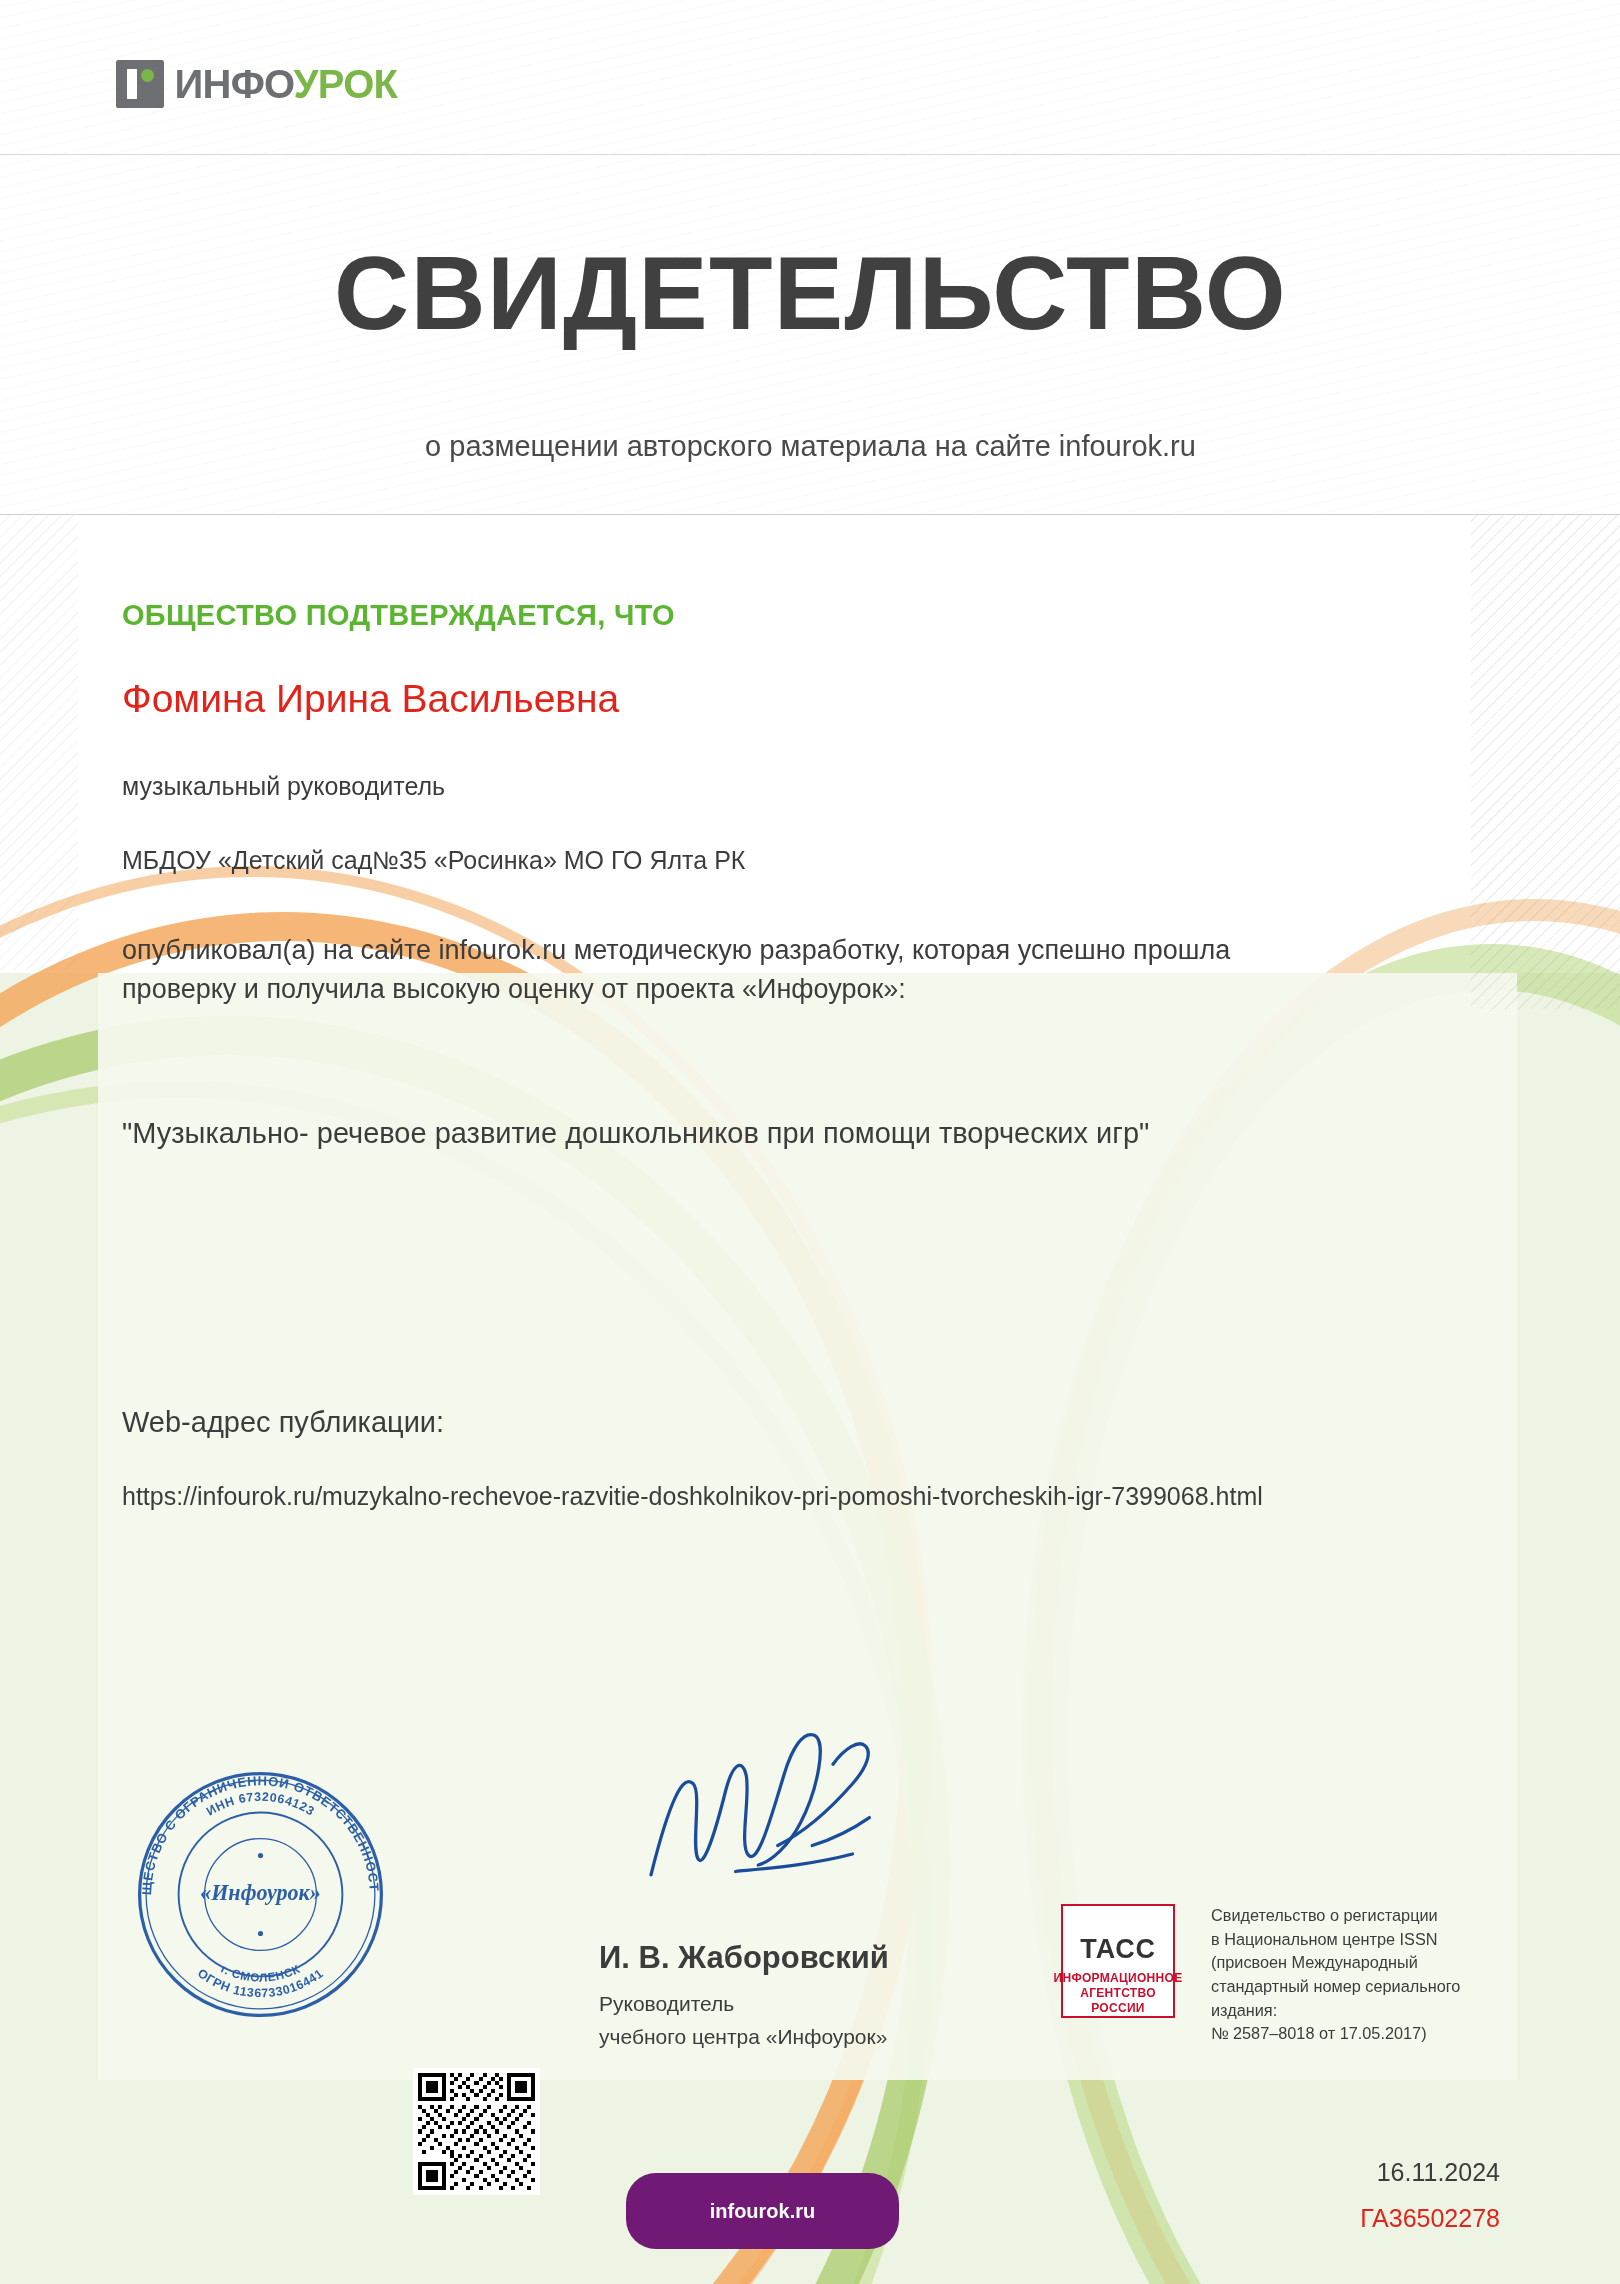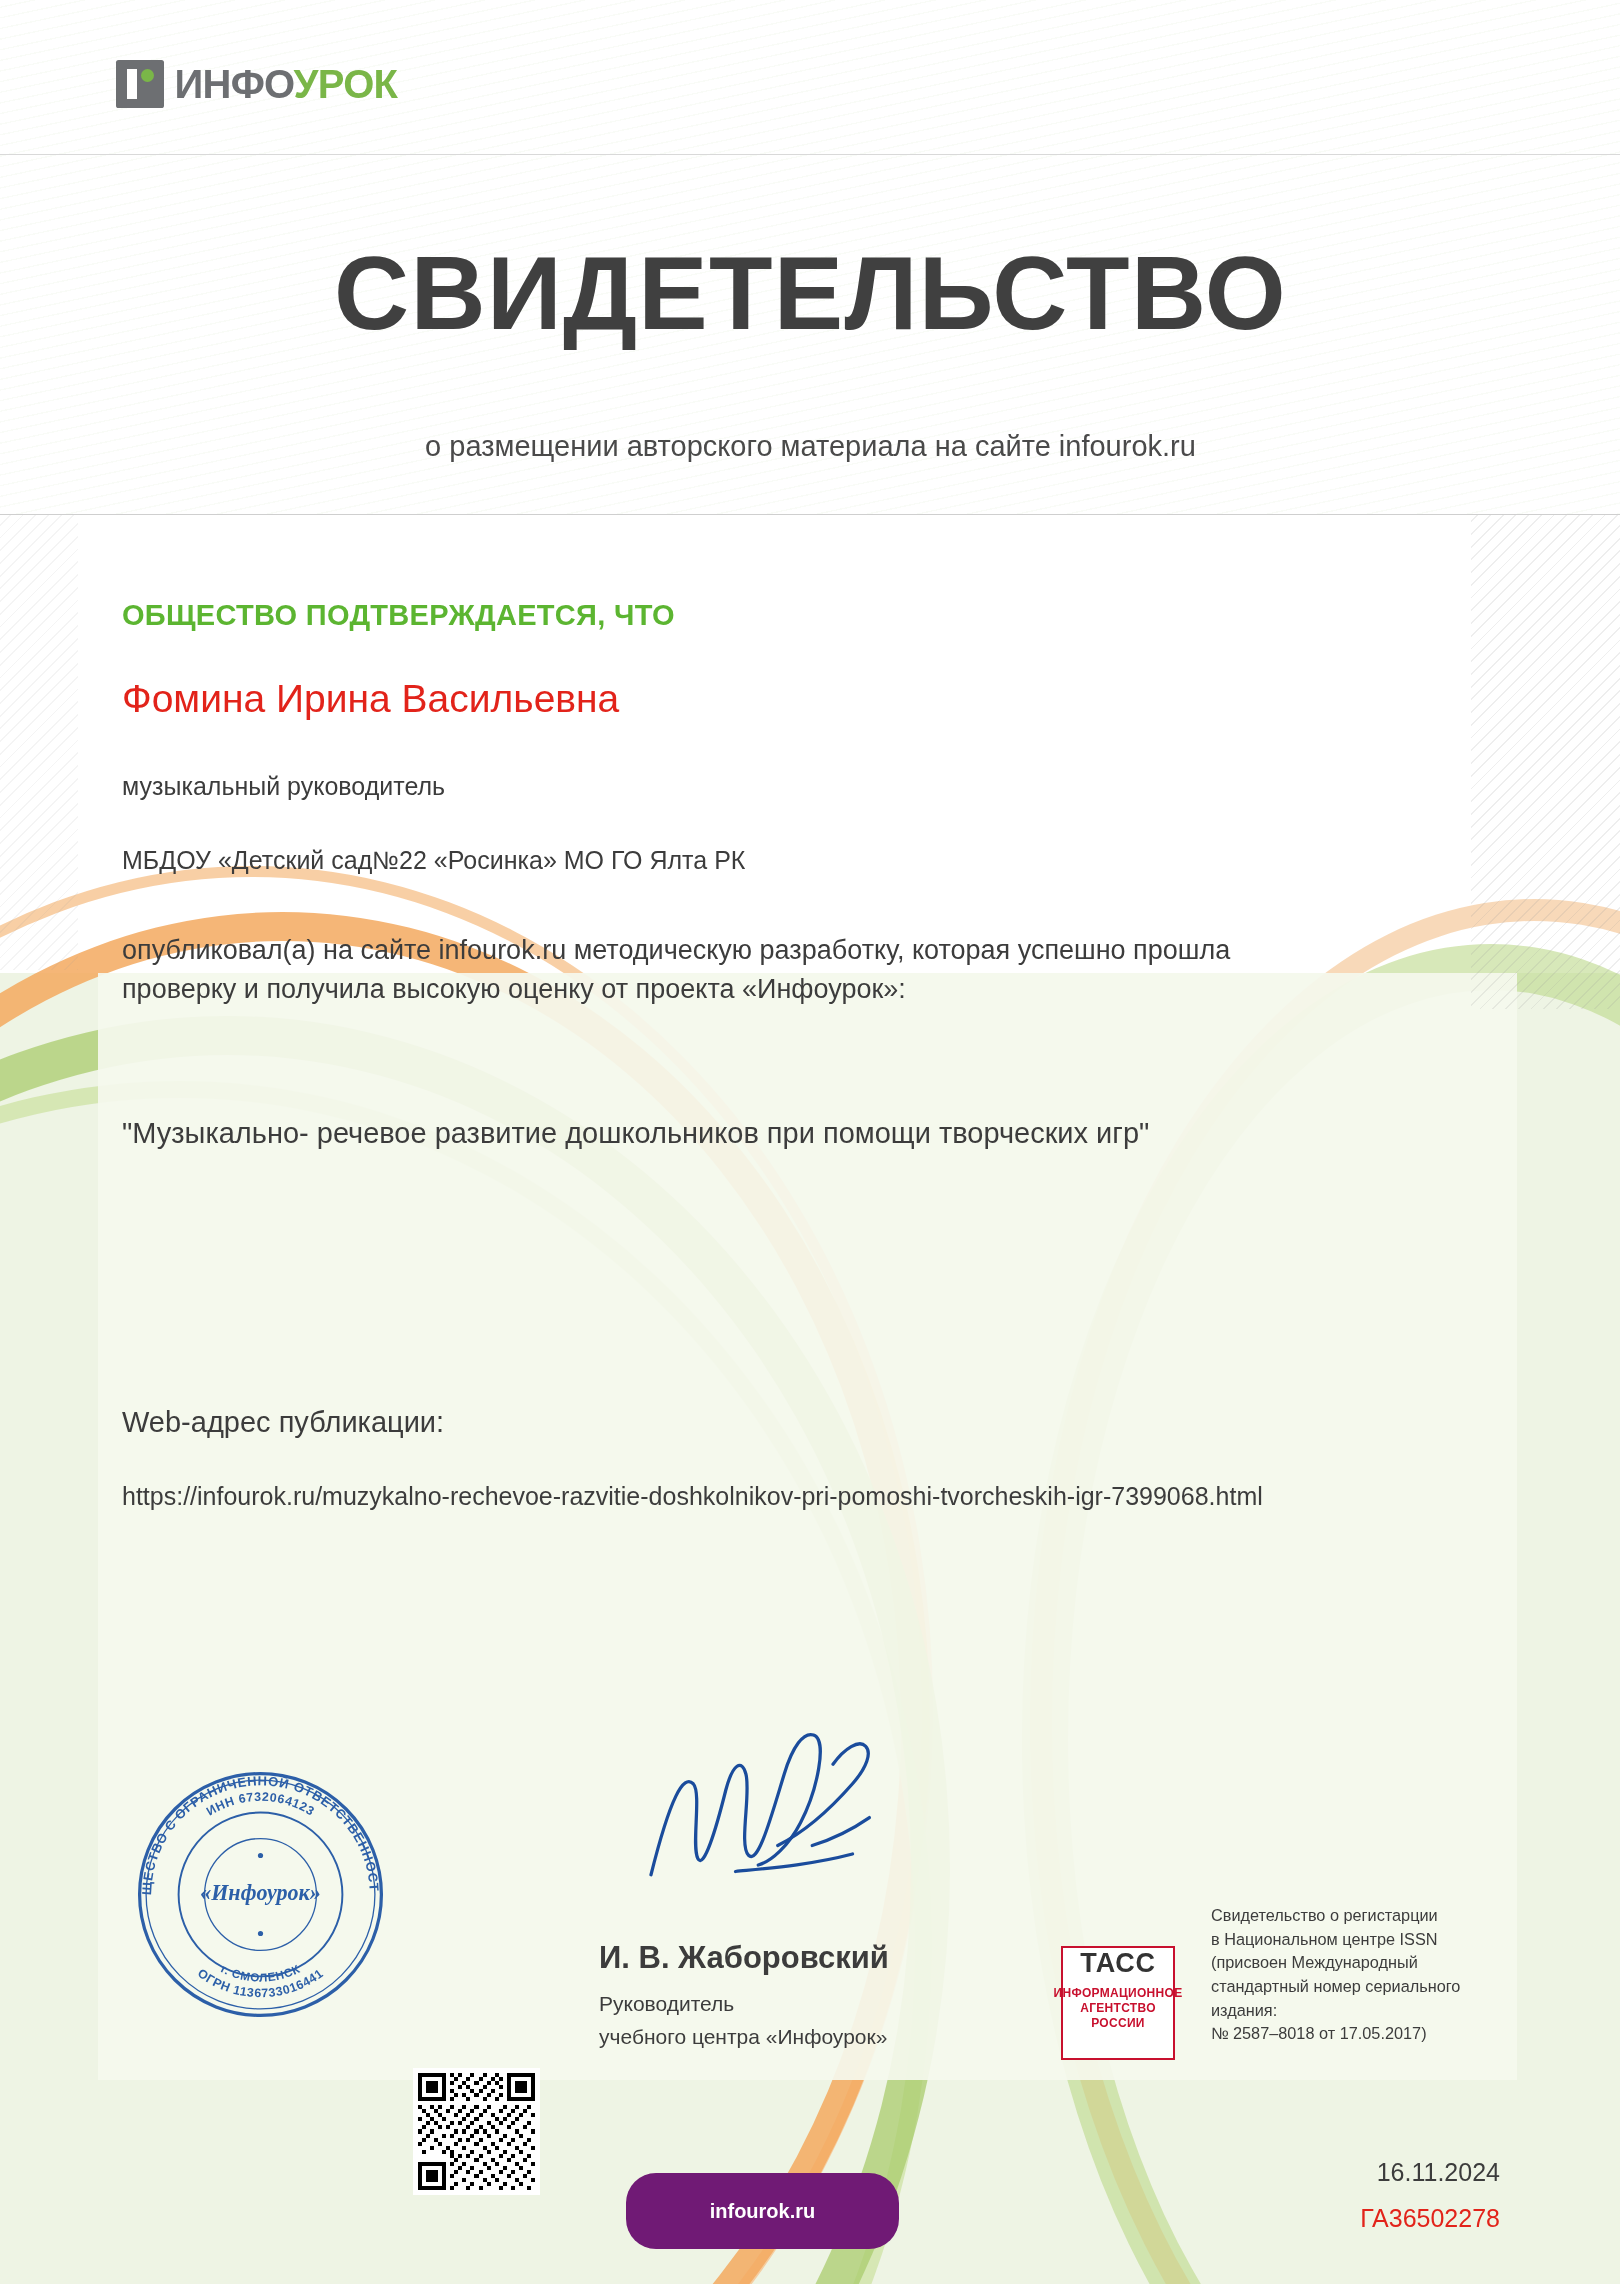--- a/index.html
+++ b/index.html
@@ -319,22 +319,21 @@
   .tass-box {
     position: absolute;
     left: 1061px; top: 1904px;
     width: 114px; height: 114px;
     background: #ffffff;
     border: 2px solid #c8102e;
     box-sizing: border-box;
     display: flex;
     flex-direction: column;
     align-items: center;
-    justify-content: flex-start;
-    margin-top: 42px;
+    justify-content: flex-end;
   }
   .tass-word {
     font-size: 27px;
     font-weight: bold;
     color: #333333;
     letter-spacing: 0.7px;
   }
   .tass-sub {
     margin-top: 6.5px;
     font-size: 12px;
@@ -422,21 +421,21 @@
   </div>
   <div class="divider top"></div>
 
   <div class="title">СВИДЕТЕЛЬСТВО</div>
   <div class="subtitle">о размещении авторского материала на сайте infourok.ru</div>
   <div class="divider mid"></div>
 
   <div class="confirm-line">ОБЩЕСТВО ПОДТВЕРЖДАЕТСЯ, ЧТО</div>
   <div class="recipient">Фомина Ирина Васильевна</div>
   <div class="role">музыкальный руководитель</div>
-  <div class="org">МБДОУ «Детский сад№22 «Росинка» МО ГО Ялта РК</div>
+  <div class="org">МБДОУ «Детский сад№35 «Росинка» МО ГО Ялта РК</div>
   <div class="published">опубликовал(а) на сайте infourok.ru методическую разработку, которая успешно прошла проверку и получила высокую оценку от проекта «Инфоурок»:</div>
   <div class="work-title">"Музыкально- речевое развитие дошкольников при помощи творческих игр"</div>
   <div class="weblabel">Web-адрес публикации:</div>
   <div class="weburl">https://infourok.ru/muzykalno-rechevoe-razvitie-doshkolnikov-pri-pomoshi-tvorcheskih-igr-7399068.html</div>
 
   <div class="stamp">
     <svg width="273" height="273" viewBox="0 0 420 420" aria-hidden="true">
       <defs>
         <path id="arcOuter" d="M 210,210 m -178,0 a 178,178 0 1,1 356,0" fill="none"></path>
         <path id="arcTopText" d="M 42,210 a 168,168 0 0 1 336,0" fill="none"></path>

